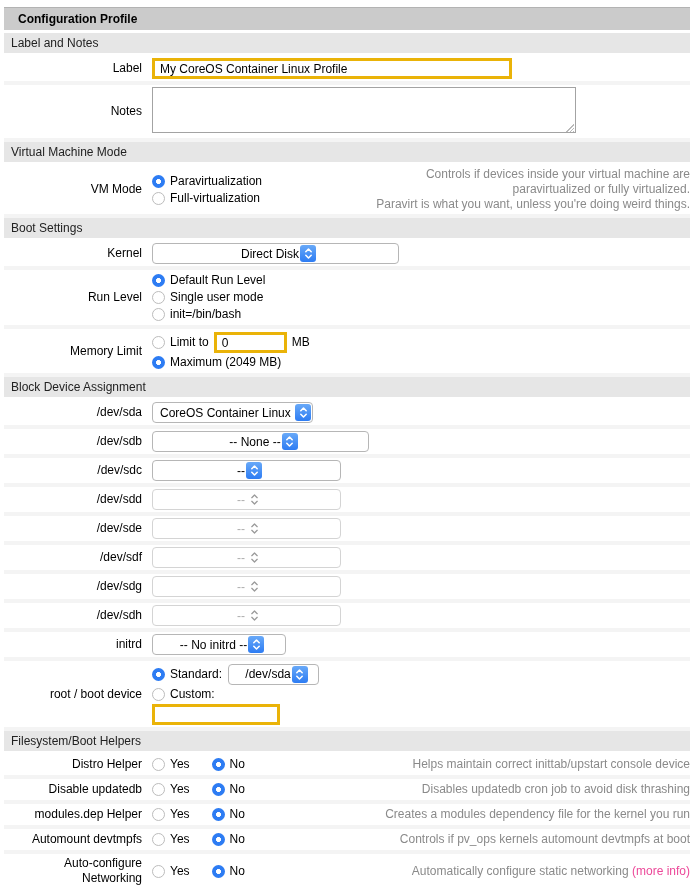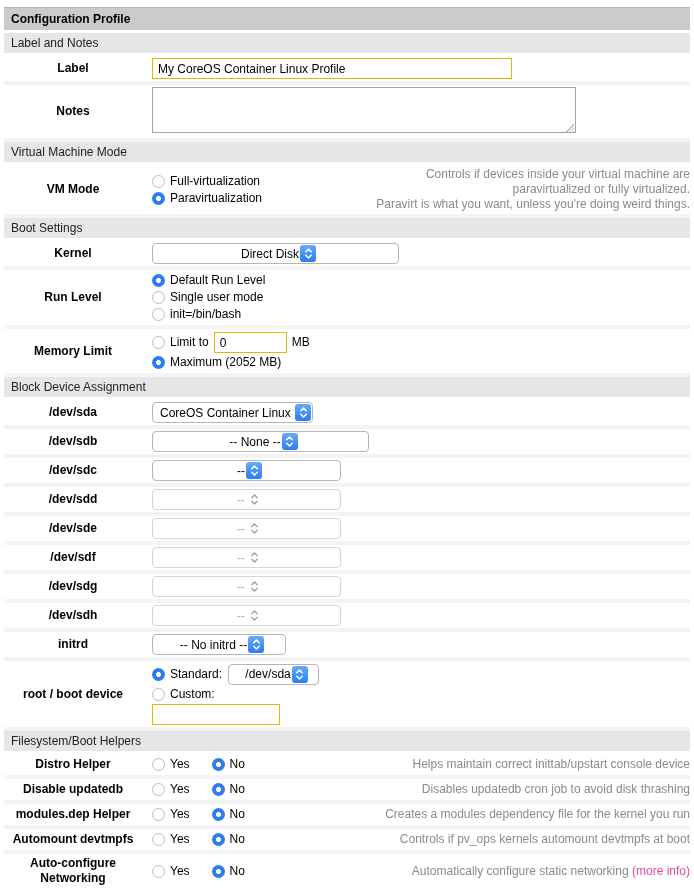--- a/index.html
+++ b/index.html
@@ -5,41 +5,41 @@
   * { box-sizing: border-box; }
   html, body { margin: 0; padding: 0; background: #fff; }
   body {
     width: 694px; min-height: 888px;
     font-family: "Liberation Sans", sans-serif;
     font-size: 12px; color: #000;
   }
   .page { padding: 7px 4px 10px 4px; }
 
   .bar-main {
-    background: #cbcbcb; font-weight: bold; padding: 4px 7px;
+    background: #cbcbcb; font-weight: bold; padding: 4px 14px;
     margin-bottom: 3px; border-top: 1px solid #b3b3b3;
   }
   .bar-sub {
     background: #e6e6e6; color: #222; padding: 3px 7px; margin-bottom: 3px;
   }
 
   .row {
     display: flex; align-items: center; background: #fff;
     padding: 2px 0; border-bottom: 4px solid #f4f4f4;
   }
   .row-label {
-    width: 148px; min-width: 148px; text-align: center; font-weight: bold;
+    width: 148px; min-width: 148px; text-align: right; font-weight: normal;
     padding-right: 10px; line-height: 15px;
   }
   .ctl { min-height: 16px; }
   .ctl-col { width: 200px; min-width: 200px; }
   .help { color: #8a8a8a; line-height: 15px; flex: 1; text-align: right; }
 
   input.text {
-    height: 21px; border: 1px solid #eab308; padding: 2px 5px;
+    height: 21px; border: 3px solid #eab308; padding: 2px 5px;
     font-family: "Liberation Sans", sans-serif; font-size: 12px; background: #fff;
   }
   .notes-wrap { position: relative; display: inline-block; }
   textarea.notes {
     width: 424px; height: 46px; border: 1px solid #a3a3a3; resize: none;
     font-family: "Liberation Sans", sans-serif; font-size: 12px; padding: 3px 5px;
   }
   .resize-grip {
     position: absolute; right: 2px; bottom: 4px; width: 9px; height: 9px;
     background:
@@ -102,26 +102,26 @@
       <textarea class="notes" style=""></textarea>
       <span class="resize-grip"></span>
     </div>
   </div>
 
   <div class="bar-sub">Virtual Machine Mode</div>
   <div class="row">
     <div class="row-label">VM Mode</div>
     <div class="ctl ctl-col vm-opts">
       <span class="radio-line">
+        <span class="rdot checked"></span>
+        <span>Paravirtualization</span>
+      </span>
+      <span class="radio-line">
         <span class="rdot"></span>
         <span>Full-virtualization</span>
-      </span>
-      <span class="radio-line">
-        <span class="rdot checked"></span>
-        <span>Paravirtualization</span>
       </span>
     </div>
     <div class="help">
       <div>Controls if devices inside your virtual machine are</div>
       <div>paravirtualized or fully virtualized.</div>
       <div>Paravirt is what you want, unless you're doing weird things.</div>
     </div>
   </div>
 
   <div class="bar-sub">Boot Settings</div>
@@ -162,21 +162,21 @@
       <span class="mem-line">
         <span class="radio-line" style="margin:0">
           <span class="rdot"></span>
           <span>Limit to</span>
         </span>
         <input class="text" style="width: 73px;" type="text" value="0">
         <span>MB</span>
       </span>
       <span class="radio-line">
         <span class="rdot checked"></span>
-        <span>Maximum (2052 MB)</span>
+        <span>Maximum (2049 MB)</span>
       </span>
     </div>
   </div>
 
   <div class="bar-sub">Block Device Assignment</div>
 
   <div class="row">
     <div class="row-label">/dev/sda</div>
     <div class="ctl">
       <div class="sel" style="width:161px">

